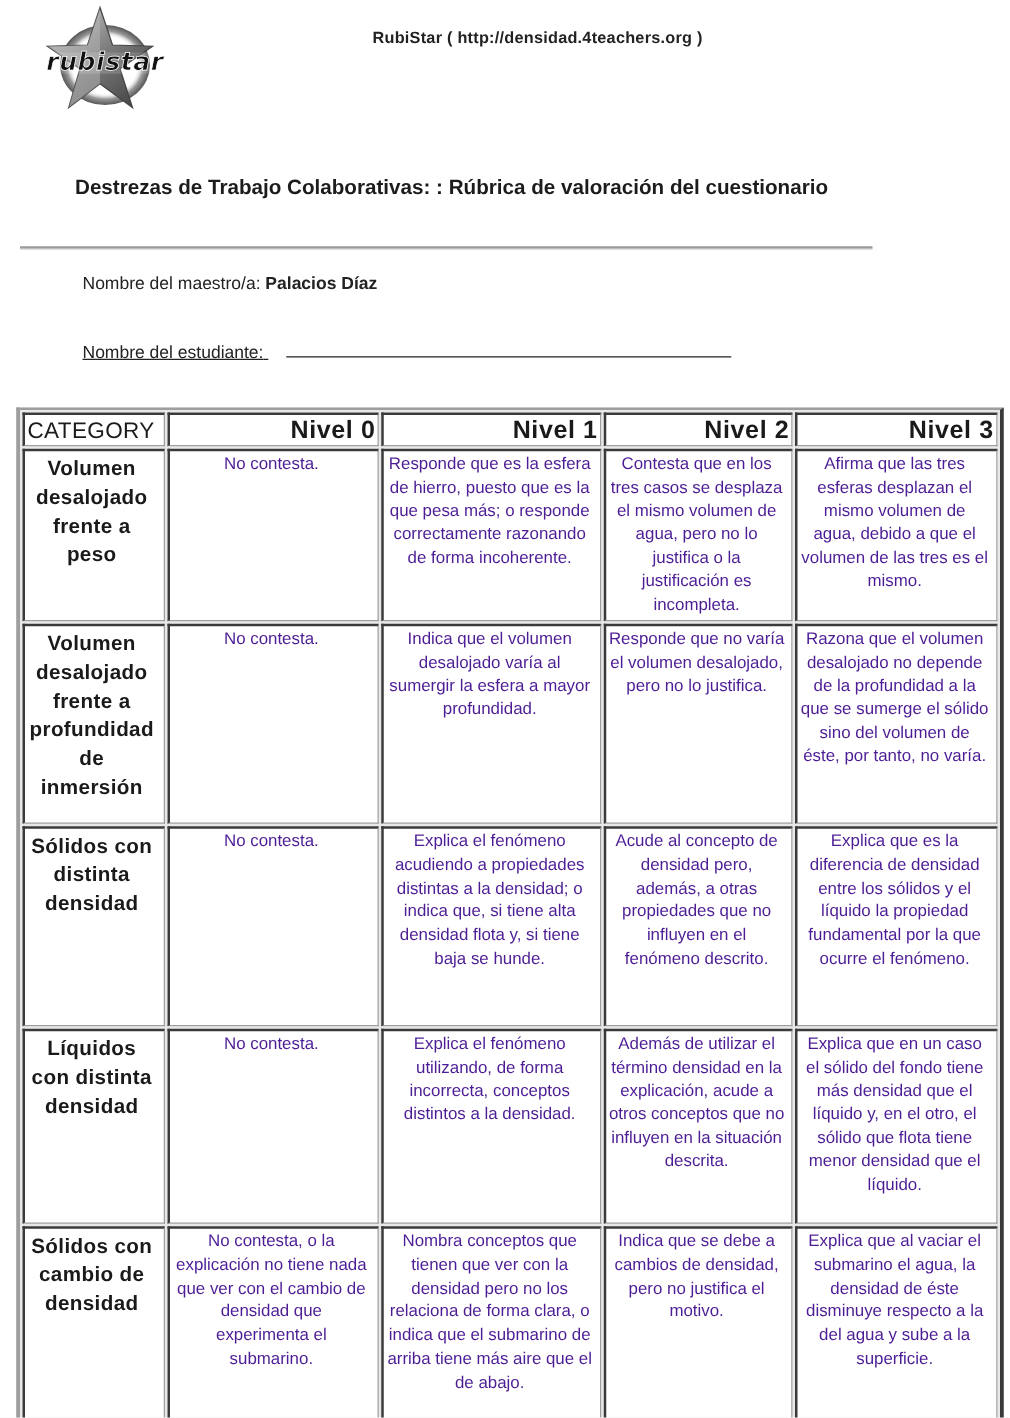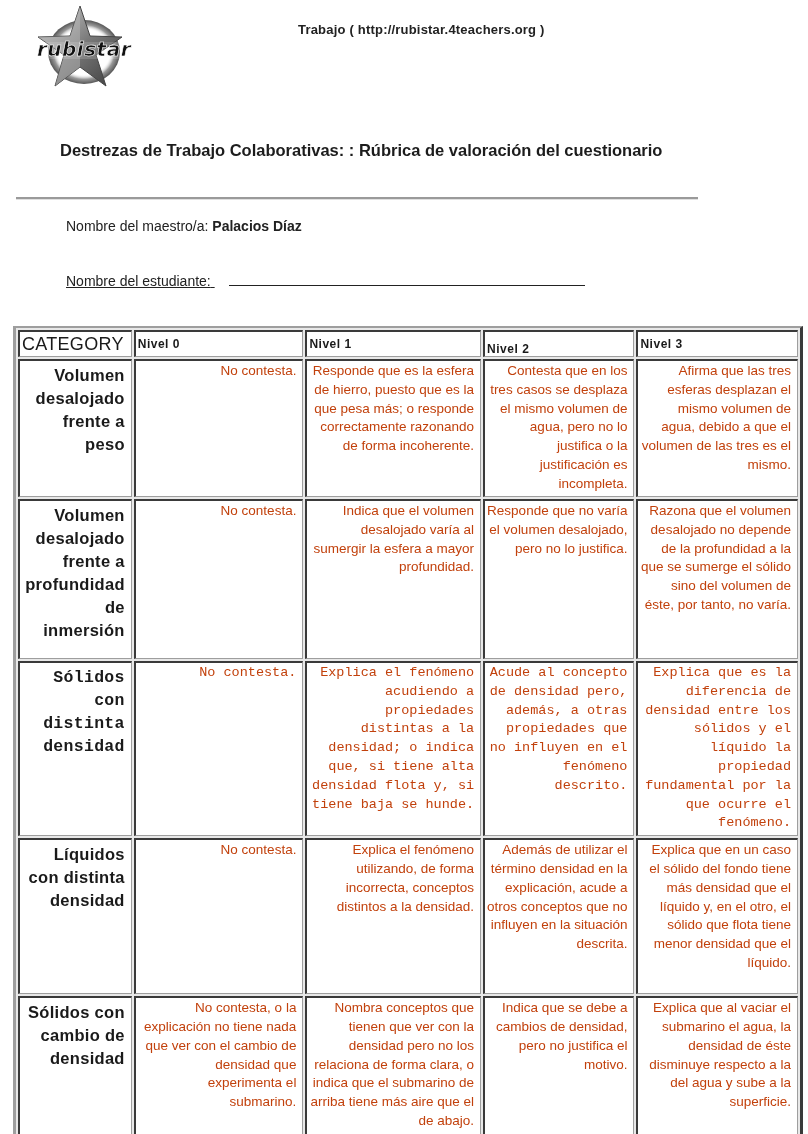--- a/index.html
+++ b/index.html
@@ -83,27 +83,27 @@
       table-layout: fixed;
       background: #e8e8e8;
     }
     .rubric th, .rubric td {
       background: #ffffff;
       border-top: 2px solid #3a3a3a;
       border-left: 2px solid #3a3a3a;
       border-right: 1px solid #9e9e9e;
       border-bottom: 1px solid #9e9e9e;
       vertical-align: top;
+      text-align: center;
+      padding: 1px 6px 2px 2px;
+    }
+    .rubric th {
+      font-size: 20px;
+      font-weight: bold;
       text-align: right;
-      padding: 1px 6px 2px 2px;
-    }
-    .rubric th {
-      font-size: 12px;
-      font-weight: bold;
-      text-align: left;
       height: 24px;
       vertical-align: middle;
       letter-spacing: 0.5px;
       padding: 0 2px;
     }
     .rubric th.cat-head {
       font-weight: normal;
       text-align: left;
       font-size: 18px;
       letter-spacing: 0.3px;
@@ -111,31 +111,31 @@
     .rubric td.cat {
       font-size: 16.5px;
       font-weight: bold;
       line-height: 23px;
       letter-spacing: 0.3px;
       padding-top: 3px;
     }
     .rubric td.desc {
       font-size: 13.5px;
       line-height: 18.8px;
-      color: #c2410c;
+      color: #4c1d95;
     }
     .col-cat { width: 112px; }
     .col-n0 { width: 167px; }
     .col-n1 { width: 173px; }
     .col-n2 { width: 149px; }
     .col-n3 { width: 159px; }
 
     .row-1 td { height: 130px; }
     .row-2 td { height: 152px; }
-    .row-3 td { height: 152px; font-family: Liberation Mono, monospace; }
+    .row-3 td { height: 152px; }
     .row-4 td { height: 148px; }
     .row-5 td { height: 152px; }
   </style>
 </head>
 <body>
 
 <div class="logo">
   <svg width="132" height="86" viewBox="0 0 132 86">
     <defs>
       <linearGradient id="starG" x1="0" y1="0" x2="1" y2="1">
@@ -150,21 +150,21 @@
       </radialGradient>
     </defs>
     <ellipse cx="66" cy="48" rx="36" ry="32" fill="url(#ringG)"></ellipse>
     <polygon points="62,2 72,32 104,33 78,51 88,82 62,63 37,82 46,51 20,33 52,32" fill="url(#starG)" stroke="#444" stroke-width="1"></polygon>
     <polygon points="62,2 62,63 37,82 46,51 20,33 52,32" fill="#b8b8b8" opacity="0.5"></polygon>
     <rect x="6" y="38" width="124" height="17" fill="#ffffff" opacity="0.15"></rect>
     <text x="66" y="52" text-anchor="middle" font-family="DejaVu Sans, sans-serif" font-size="20" font-weight="bold" font-style="italic" fill="#111" stroke="#fff" stroke-width="0.6" letter-spacing="0.5">rubistar</text>
   </svg>
 </div>
 
-<div class="site-credit">Trabajo ( http://rubistar.4teachers.org )</div>
+<div class="site-credit">RubiStar ( http://densidad.4teachers.org )</div>
 
 <div class="doc-title">Destrezas de Trabajo Colaborativas: : Rúbrica de valoración del cuestionario</div>
 <div class="title-rule"></div>
 
 <div class="field-line teacher-line">
   <span>Nombre del maestro/a:</span>
   <span class="value-bold">Palacios Díaz</span>
 </div>
 
 <div class="field-line student-line">

